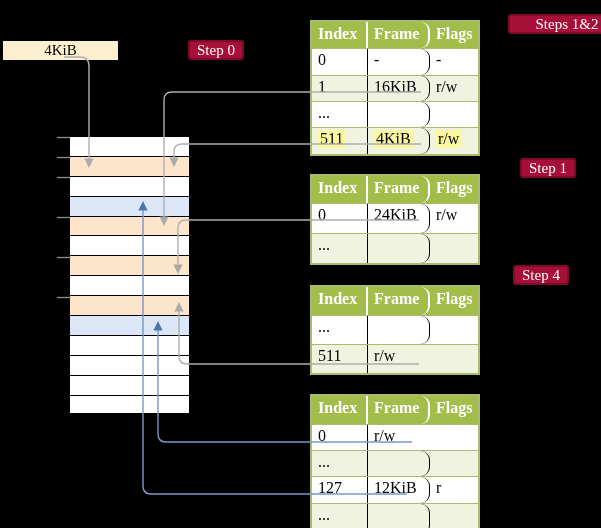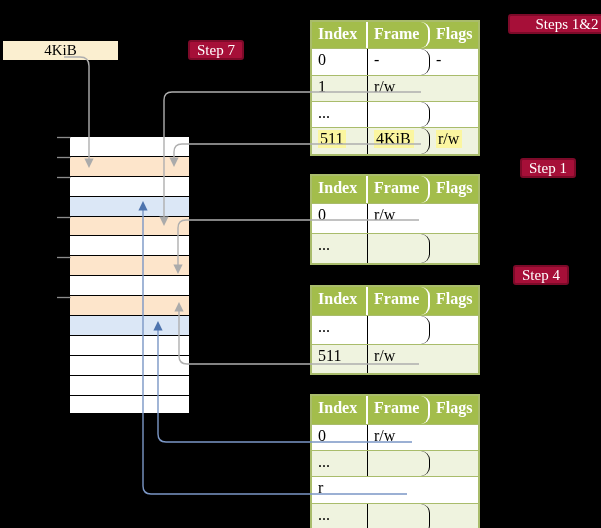--- a/index.html
+++ b/index.html
@@ -57,21 +57,21 @@
     position:absolute; left:0; top:0; width:601px; height:528px;
     z-index:5; pointer-events:none;
   }
 </style>
 </head>
 <body>
 
 <div class="stage">
   <div class="cr3-box">4KiB</div>
 
-  <div class="badge" id="badge-step0">Step 7</div>
+  <div class="badge" id="badge-step0">Step 0</div>
   <div class="badge" id="badge-steps12">Steps 1&amp;2</div>
   <div class="badge" id="badge-step3">Step 1</div>
   <div class="badge" id="badge-step4">Step 4</div>
 
   <div id="memory-column">
       <div class="mem-row white" style="height: 20px;"></div>
       <div class="mem-row peach" style="height: 20px;"></div>
       <div class="mem-row white" style="height: 20px;"></div>
       <div class="mem-row blue" style="height: 20px;"></div>
       <div class="mem-row peach" style="height: 19px;"></div>
@@ -92,20 +92,21 @@
           <div class="cell c1">Frame</div>
           <div class="cell c2">Flags</div>
         </div>
         <div class="trow" style="height: 26px;">
           <div class="cell c0">0</div>
           <div class="cell c1">-</div>
           <div class="cell c2">-</div>
         </div>
         <div class="trow shaded" style="height: 25px;">
           <div class="cell c0">1</div>
+          <div class="cell c1">16KiB</div>
           <div class="cell c2">r/w</div>
         </div>
         <div class="trow" style="height: 25px;">
           <div class="cell c0">...</div>
           <div class="cell c1"></div>
           <div class="cell c2"></div>
         </div>
         <div class="trow shaded" style="height: 26px;">
           <div class="cell c0"><span class="hl">511</span></div>
           <div class="cell c1"><span class="hl">4KiB</span></div>
@@ -113,20 +114,21 @@
         </div>
       </div>
       <div class="ptable" style="top: 174px;">
         <div class="phead" style="height: 27px;">
           <div class="cell c0">Index</div>
           <div class="cell c1">Frame</div>
           <div class="cell c2">Flags</div>
         </div>
         <div class="trow" style="height: 29px;">
           <div class="cell c0">0</div>
+          <div class="cell c1">24KiB</div>
           <div class="cell c2">r/w</div>
         </div>
         <div class="trow shaded" style="height: 29px;">
           <div class="cell c0">...</div>
           <div class="cell c1"></div>
           <div class="cell c2"></div>
         </div>
       </div>
       <div class="ptable" style="top: 285px;">
         <div class="phead" style="height: 28px;">
@@ -153,20 +155,22 @@
         <div class="trow" style="height: 25px;">
           <div class="cell c0">0</div>
           <div class="cell c2">r/w</div>
         </div>
         <div class="trow shaded" style="height: 25px;">
           <div class="cell c0">...</div>
           <div class="cell c1"></div>
           <div class="cell c2"></div>
         </div>
         <div class="trow" style="height: 26px;">
+          <div class="cell c0">127</div>
+          <div class="cell c1">12KiB</div>
           <div class="cell c2">r</div>
         </div>
         <div class="trow shaded" style="height: 30px;">
           <div class="cell c0">...</div>
           <div class="cell c1"></div>
           <div class="cell c2"></div>
         </div>
       </div>
     </div>
   <svg id="overlay" viewBox="0 0 601 528">

